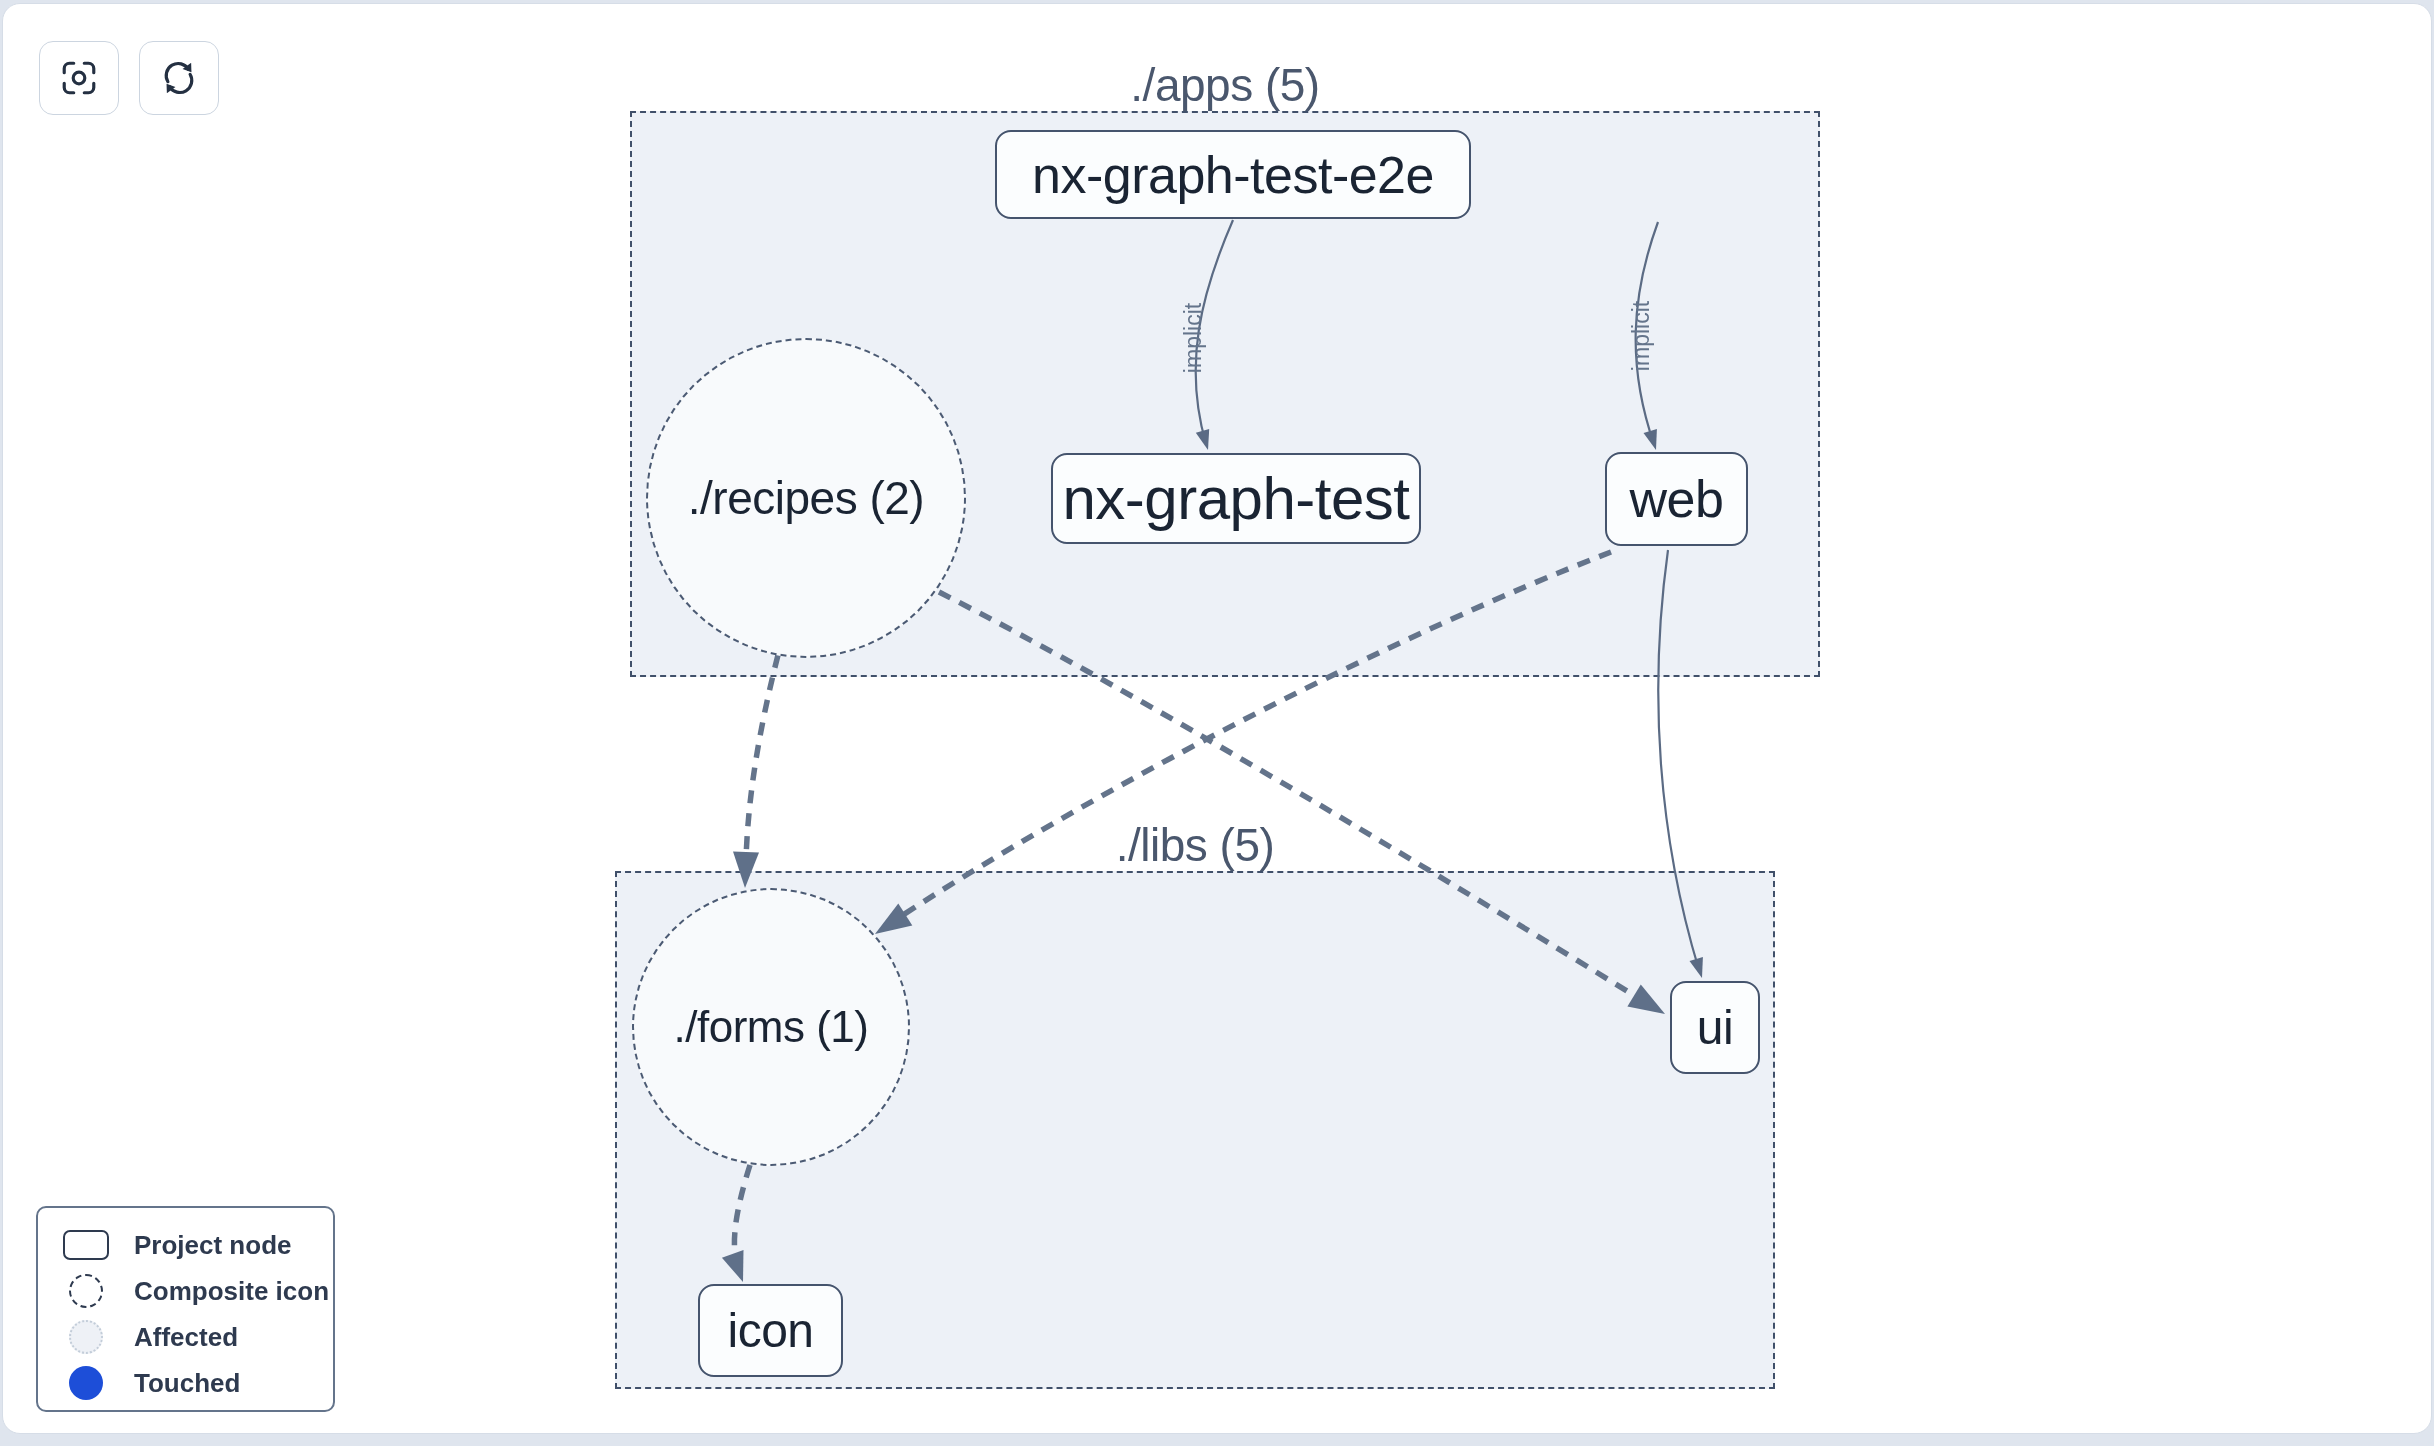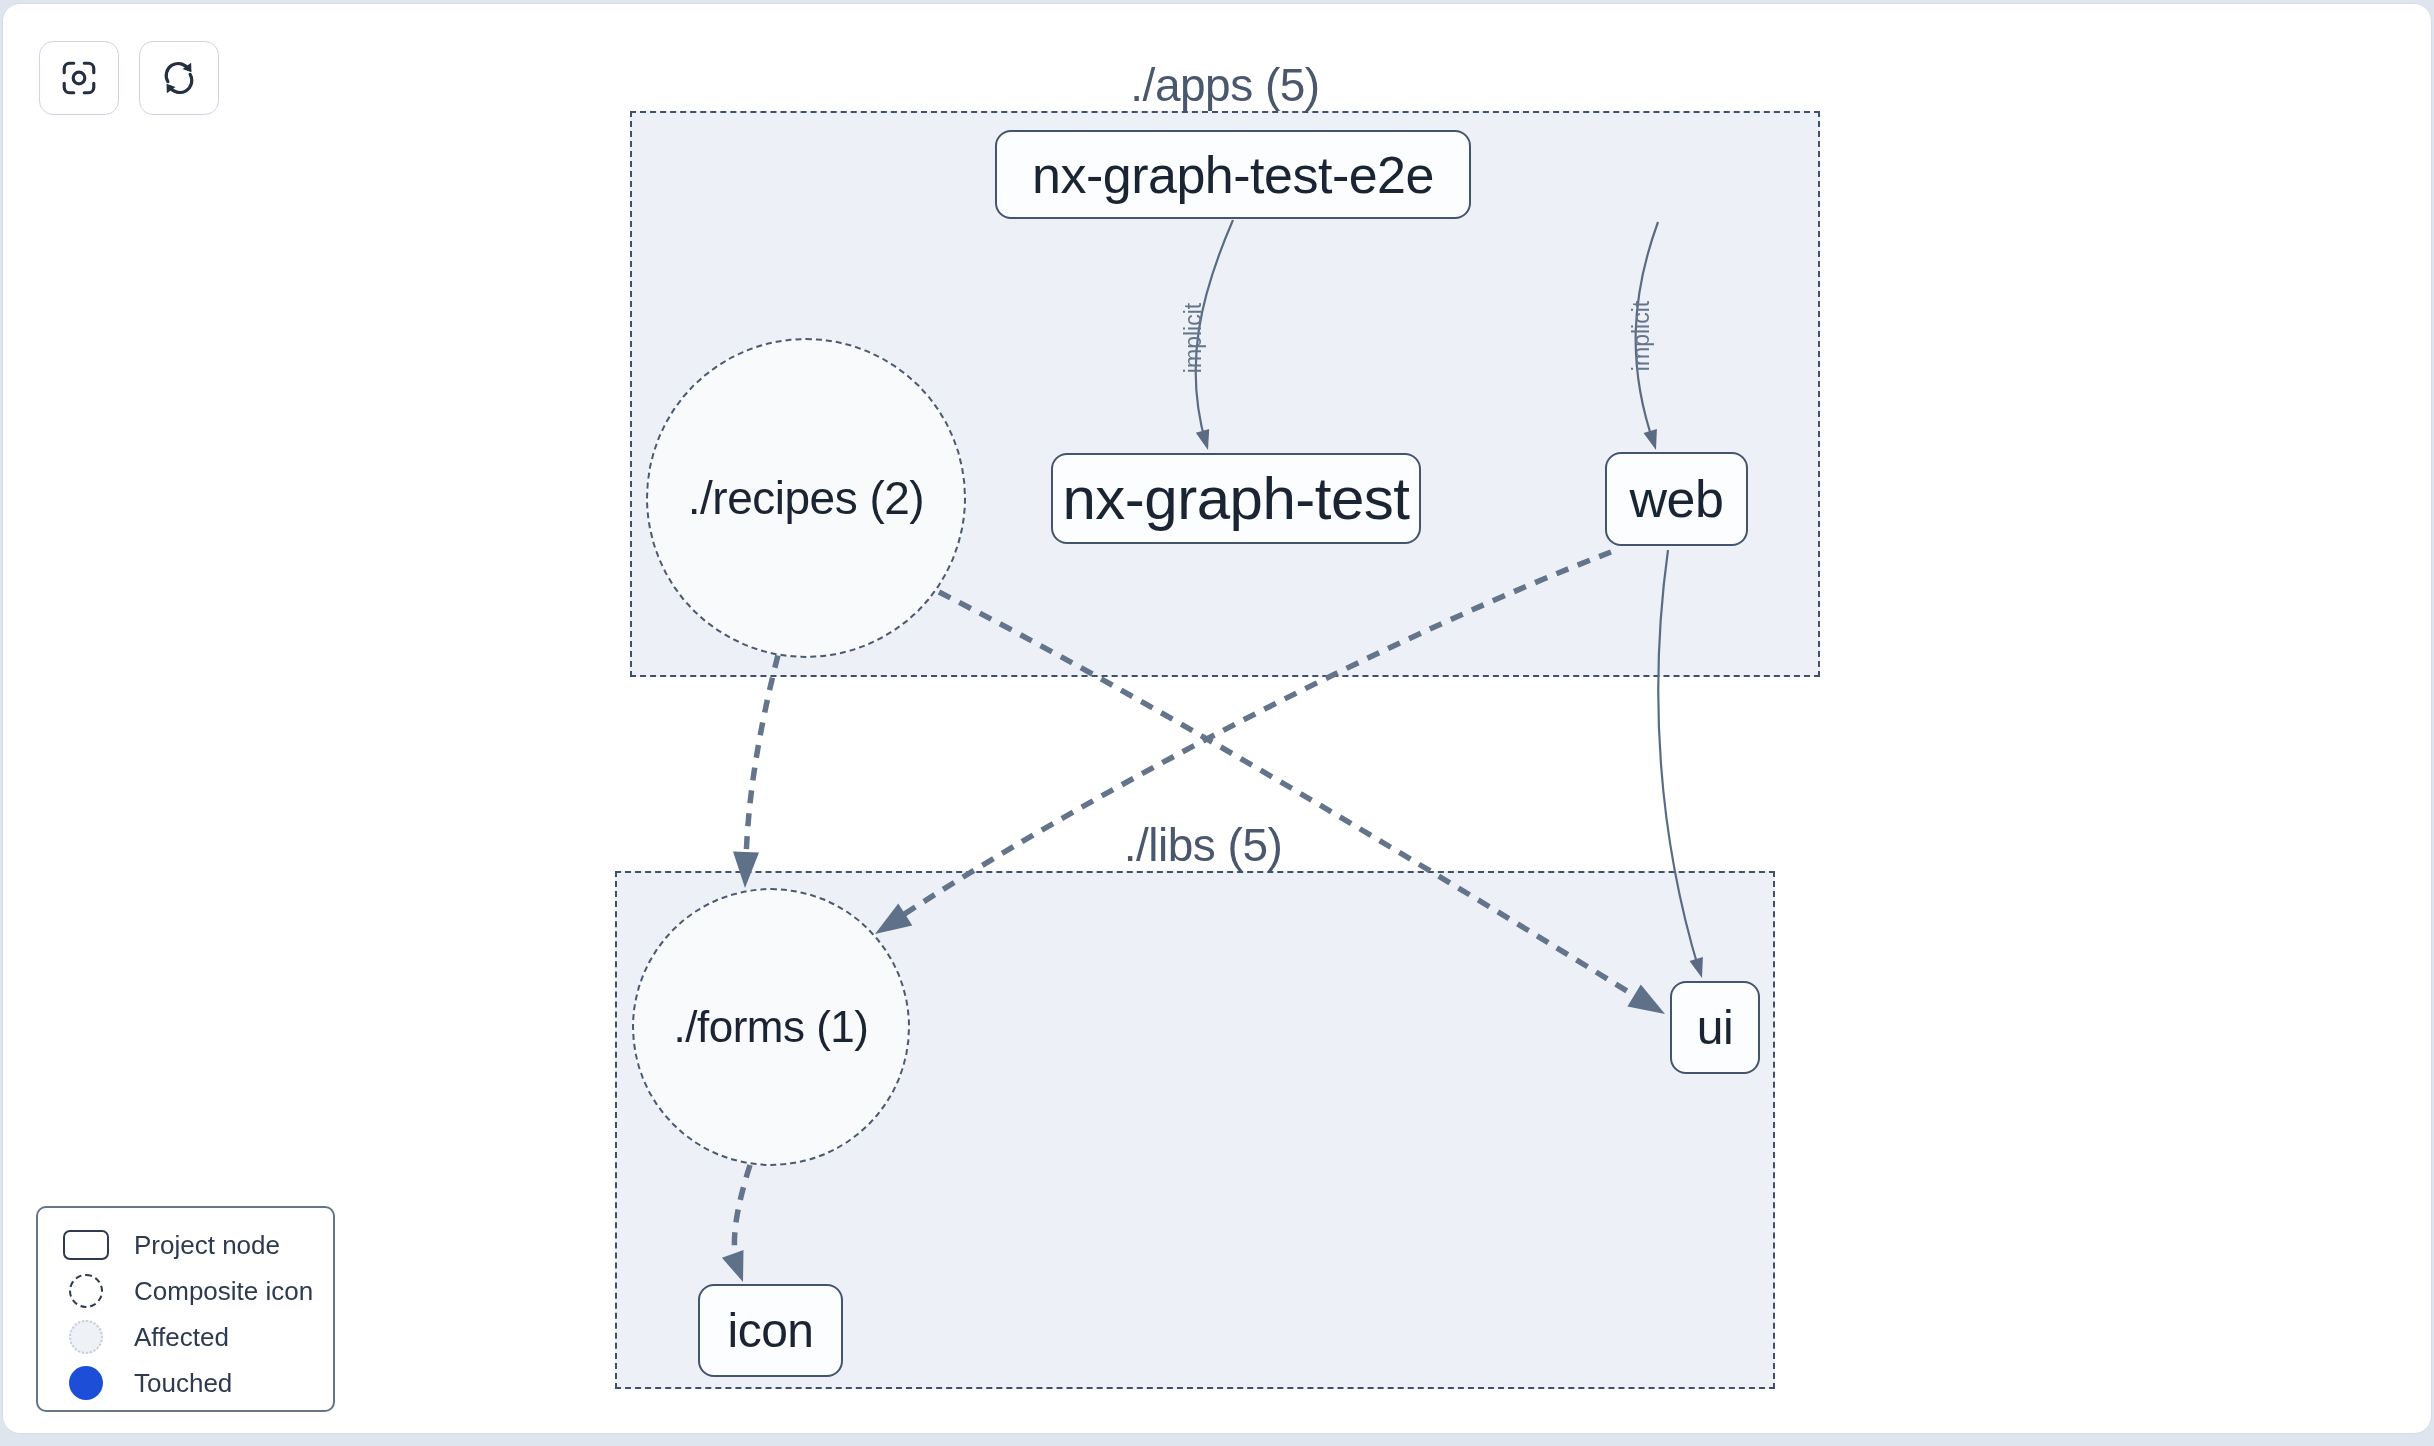--- a/index.html
+++ b/index.html
@@ -29,33 +29,33 @@
     color:#1a2433; cursor:pointer; white-space:nowrap; letter-spacing:-0.5px; }
 
   .edges { position:absolute; left:0; top:0; width:2434px; height:1446px; pointer-events:none; }
 
   .edge-label { position:absolute; transform:translate(-50%,-50%) rotate(-90deg);
     font-size:23px; color:#64748b; white-space:nowrap; }
 
   
   .legend { position:absolute; left:33px; top:1202px; width:299px; height:206px;
     background:#fff; border:2px solid #64748b; border-radius:10px; padding:14px 0 0 0; }
-  .legend-row { height:46px; display:flex; align-items:center; }
+  .legend-row { height:46px; display:flex; align-items:center;font-weight:bold; }
   .legend-swatch { width:96px; display:flex; align-items:center; justify-content:center; flex:none; }
   .legend-label { font-size:26px; color:#2e3a4f; }
   .sw-rect { width:46px; height:30px; border:2.5px solid #2e3a4f; border-radius:7px; background:#fff; }
   .sw-dash-circle { width:34px; height:34px; border:2.5px dashed #2e3a4f; border-radius:50%; background:#fff; }
   .sw-affected { width:34px; height:34px; border:2px dotted #c3cdd9; border-radius:50%; background:#eef1f6; }
   .sw-touched { width:34px; height:34px; border-radius:50%; background:#1d4ed8; }
 
   
   #grp-apps  { left:627px; top:107px;  width:1190px; height:566px; }
   #grp-libs  { left:612px; top:867px;  width:1160px; height:518px; }
   #title-apps { left:1222px; top:54px; }
-  #title-libs { left:1192px; top:814px;margin-left:8px; }
+  #title-libs { left:1192px; top:814px; }
   #n-nxe2e   { left:992px;  top:126px;  width:476px; height:89px;  font-size:52px; }
   #n-webe2e  { left:1547px; top:128px;  width:253px; height:90px;  font-size:52px; }
   #n-nxtest  { left:1048px; top:449px;  width:370px; height:91px;  font-size:60px; }
   #n-web     { left:1602px; top:448px;  width:143px; height:94px;  font-size:52px; }
   #n-ui      { left:1667px; top:977px;  width:90px;  height:93px;  font-size:48px; }
   #n-icon    { left:695px;  top:1280px; width:145px; height:93px;  font-size:48px; }
   #c-recipes { left:643px;  top:334px;  width:320px; height:320px; font-size:46px; }
   #c-forms   { left:629px;  top:884px;  width:278px; height:278px; font-size:44px; }
   #lbl-implicit-1 { left:1190px; top:334px; }
   #lbl-implicit-2 { left:1638px; top:332px; }

